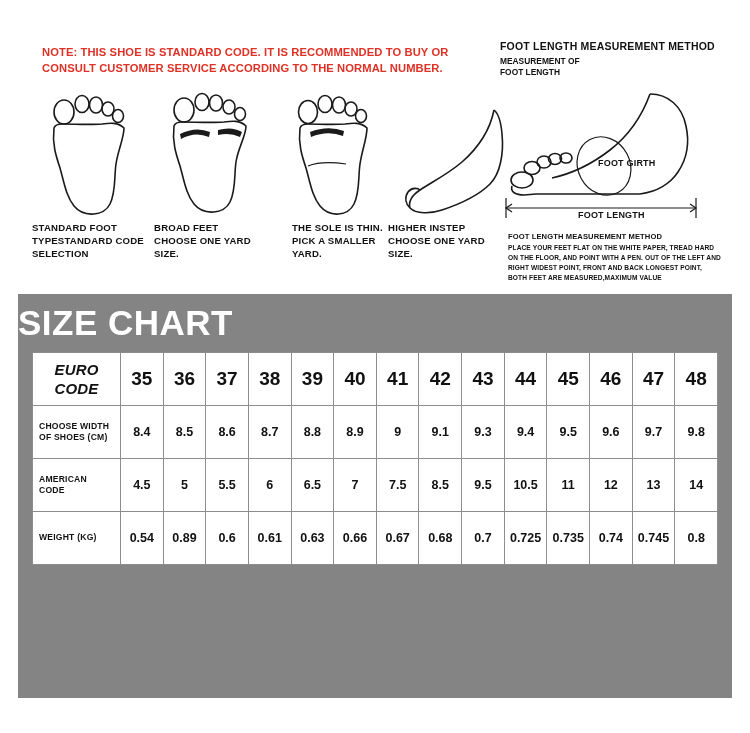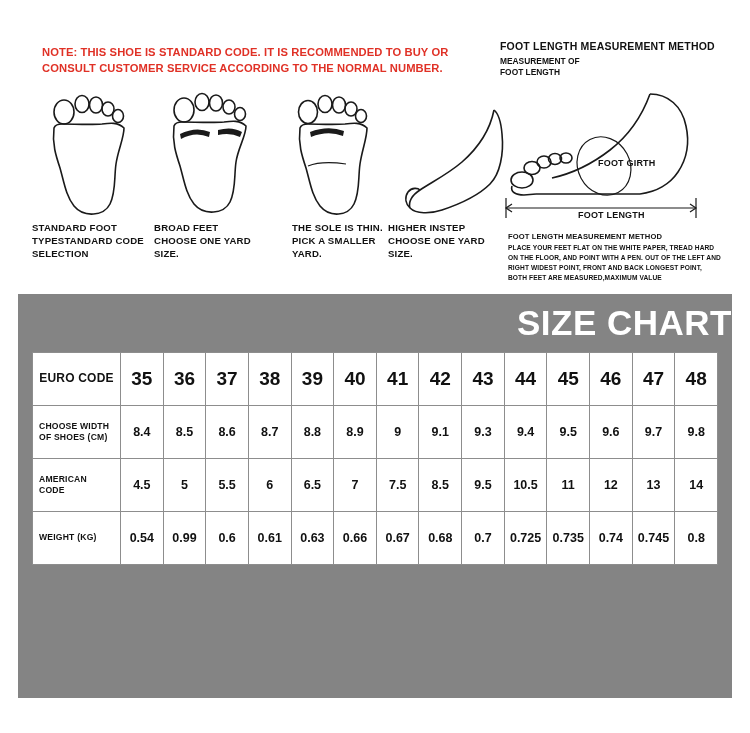--- a/index.html
+++ b/index.html
@@ -120,26 +120,25 @@
     left: 18px;
     top: 294px;
     width: 714px;
     height: 404px;
     background: #848484;
     padding: 0;
   }
   .chart-title {
     height: 58px;
     line-height: 58px;
-    text-align: right;
+    text-align: left;
     color: #ffffff;
     font-size: 35px;
     font-weight: bold;
     letter-spacing: .5px;
-    padding-left: 33px;
   }
   table.size-table {
     width: 686px;
     margin: 0 auto;
     border-collapse: collapse;
     background: #ffffff;
     table-layout: fixed;
   }
   table.size-table th,
   table.size-table td {
@@ -164,21 +163,21 @@
   }
   table.size-table td {
     font-size: 15.5px;
     font-weight: bold;
     height: 53px;
   }
   table.size-table td.small {
     font-size: 12.5px;
   }
   table.size-table tr.euro td { font-size: 19px; }
-  table.size-table tr.euro th.rowhead { font-size: 12px; }
+  table.size-table tr.euro th.rowhead { font-size: 15px; font-style: italic; }
 </style>
 </head>
 <body>
 
 <div class="page">
 
   <div class="top-note">NOTE: THIS SHOE IS STANDARD CODE. IT IS RECOMMENDED TO BUY OR CONSULT CUSTOMER SERVICE ACCORDING TO THE NORMAL NUMBER.</div>
 
   <div class="foot-row">
 
@@ -339,21 +338,21 @@
             <td class="small">9.5</td>
             <td class="small">10.5</td>
             <td class="small">11</td>
             <td class="small">12</td>
             <td class="small">13</td>
             <td class="small">14</td>
           </tr>
           <tr>
             <th class="rowhead">WEIGHT (KG)</th>
             <td class="small">0.54</td>
-            <td class="small">0.99</td>
+            <td class="small">0.89</td>
             <td class="small">0.6</td>
             <td class="small">0.61</td>
             <td class="small">0.63</td>
             <td class="small">0.66</td>
             <td class="small">0.67</td>
             <td class="small">0.68</td>
             <td class="small">0.7</td>
             <td class="small">0.725</td>
             <td class="small">0.735</td>
             <td class="small">0.74</td>

